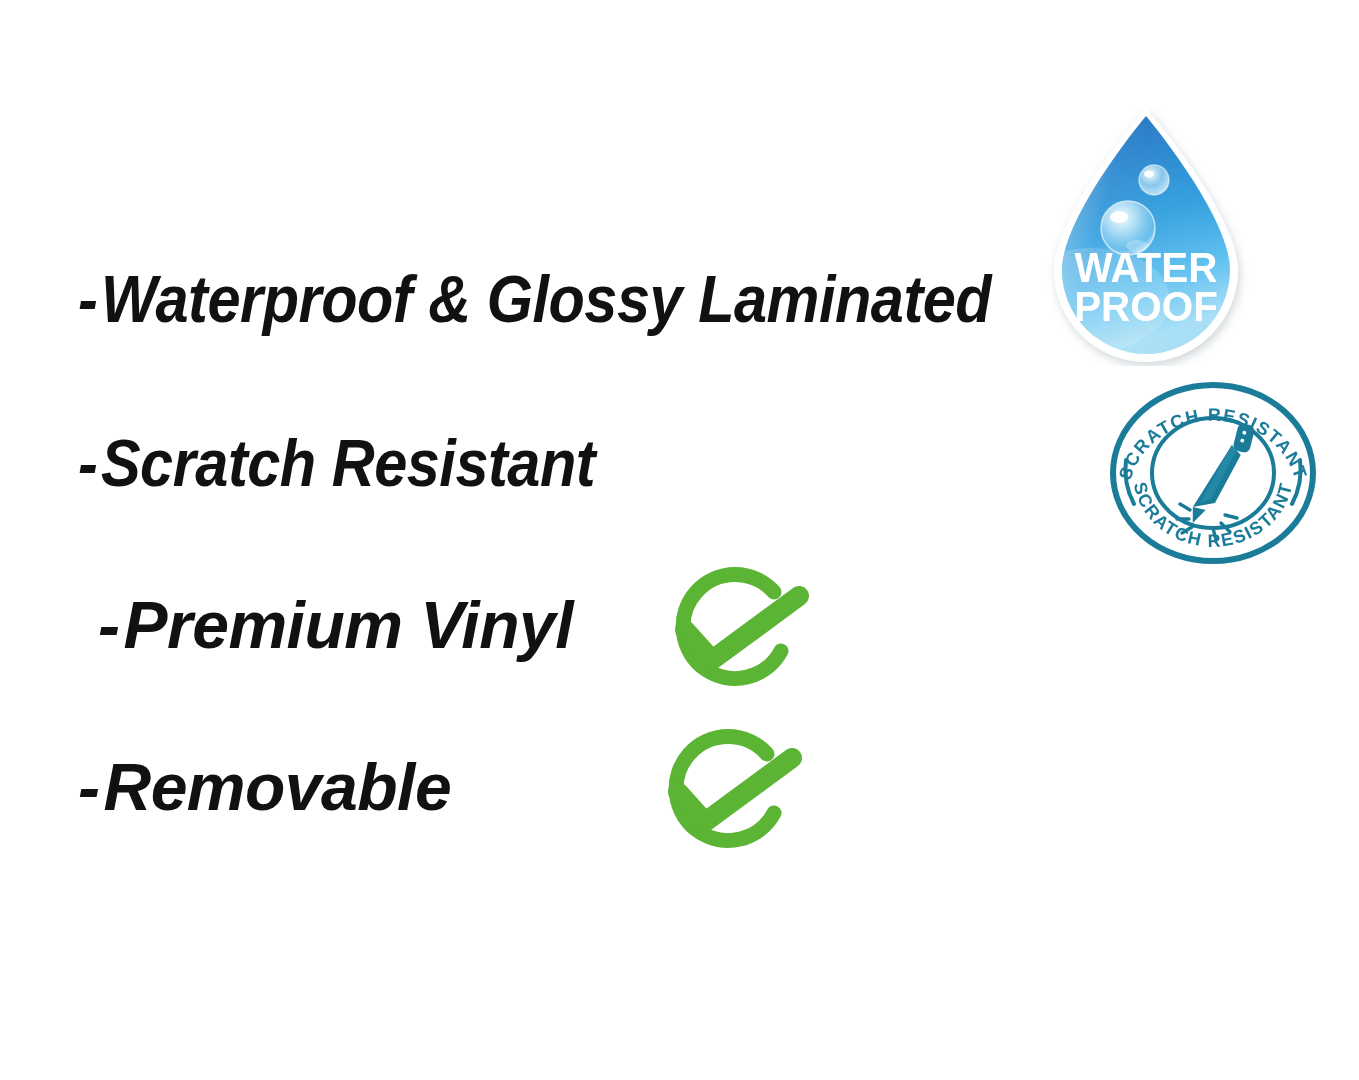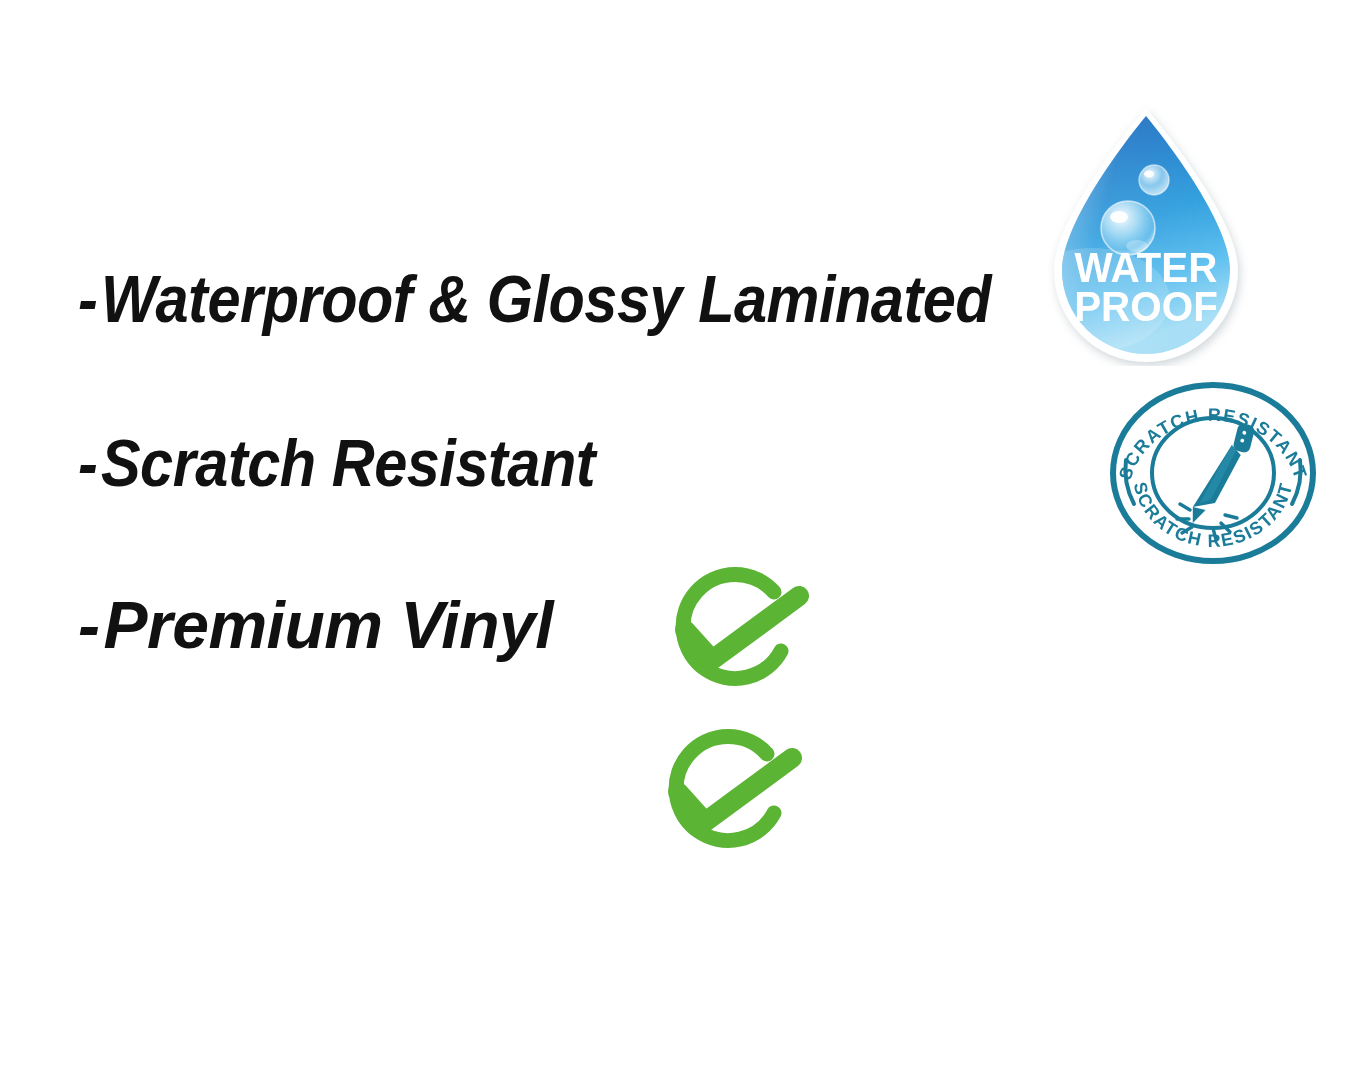--- a/index.html
+++ b/index.html
@@ -36,21 +36,21 @@
   .feature-line.condensed {
     transform: scaleX(0.90);
     transform-origin: left center;
   }
   .feature-line .dash {
     margin-right: 4px;
   }
 
   #line-1 { top: 266px; }
   #line-2 { top: 430px; }
-  #line-3 { top: 592px; }
+  #line-3 { top: 592px; margin-left: 20px; }
   #line-4 { top: 754px; }
 
   
   #waterproof-badge {
     position: absolute;
     left: 1036px;
     top: 104px;
     width: 220px;
     height: 262px;
   }
@@ -86,20 +86,23 @@
   </div>
 
   <div class="feature-line condensed" id="line-2">
     <span class="dash">-</span><span>Scratch Resistant</span>
   </div>
 
   <div class="feature-line" id="line-3">
     <span class="dash">-</span><span>Premium Vinyl</span>
   </div>
 
+  <div class="feature-line" id="line-4">
+    <span class="dash">-</span><span>Removable</span>
+  </div>
 
   <div id="waterproof-badge">
     <svg viewBox="0 0 220 262" xmlns="http://www.w3.org/2000/svg">
       <defs>
         <linearGradient id="dropGrad" x1="0" y1="0" x2="0.25" y2="1">
           <stop offset="0%" stop-color="#1463b4"></stop>
           <stop offset="22%" stop-color="#1d7ac9"></stop>
           <stop offset="52%" stop-color="#2f9ede"></stop>
           <stop offset="78%" stop-color="#5fc0ef"></stop>
           <stop offset="100%" stop-color="#a8dff6"></stop>

